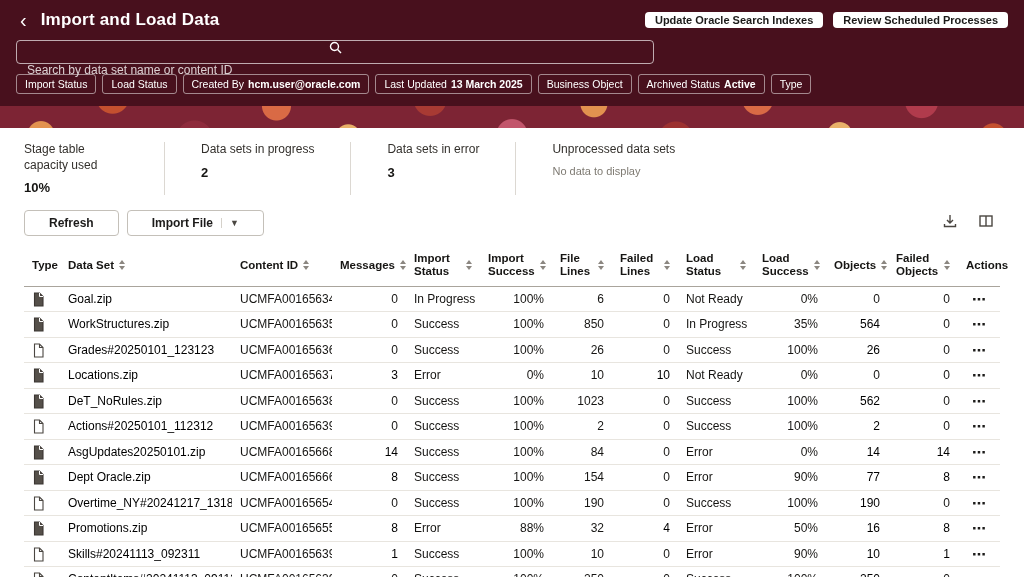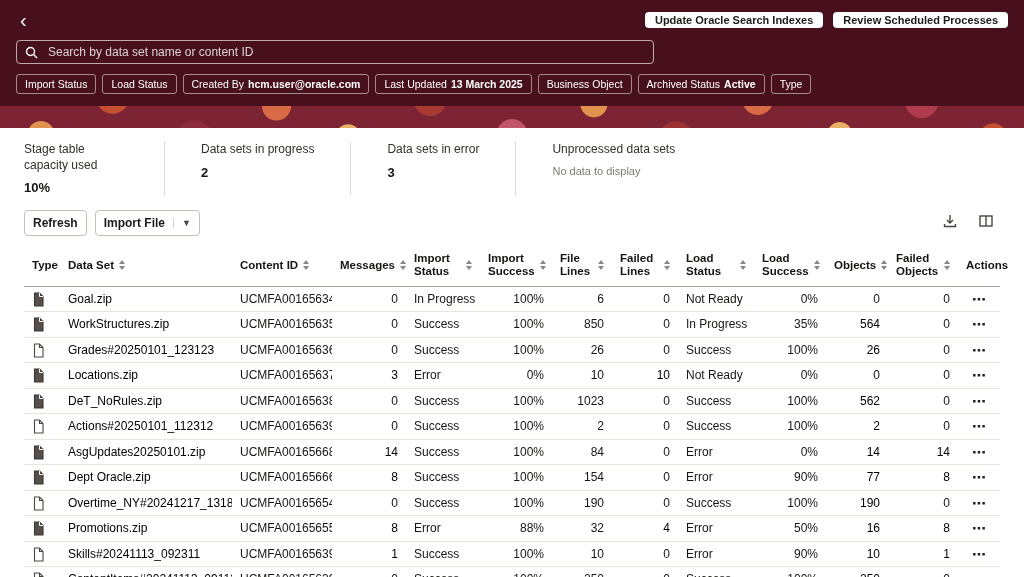--- a/index.html
+++ b/index.html
@@ -9,21 +9,21 @@
     font-family:"Liberation Sans","DejaVu Sans",sans-serif;
     background:#fff; color:#161513;
   }
   
   .topbar { background:#48101d; color:#fff; padding:10px 16px 12px; }
   .row1 { display:flex; align-items:center; gap:10px; }
   .back-btn { background:none; border:0; color:#fff; font-size:20px; line-height:1; padding:0 4px; cursor:pointer; font-family:inherit; }
   h1 { font-size:17px; margin:0; font-weight:700; letter-spacing:.2px; }
   .grow { flex:1; }
   .hdr-btn { background:#fff; border:0; border-radius:4px; font-size:11px; font-weight:700; padding:2px 10px; color:#1c1b1a; cursor:pointer; font-family:inherit; white-space:nowrap; }
-  .searchbar { margin-top:10px; display:flex; align-items:center; gap:8px; border:1px solid rgba(255,255,255,.65); border-radius:4px; height:24px; padding:0 8px; width:638px; }
+  .searchbar { margin-top:10px; display:flex; align-items:center; gap:8px; border:1px solid rgba(255,255,255,.65); border-radius:4px; height:24px; padding:0 8px; width:638px;flex-direction:column; }
   .searchbar input { background:transparent; border:0; outline:0; color:#fff; font-size:12px; width:100%; font-family:inherit; }
   .searchbar input::placeholder { color:rgba(255,255,255,.8); }
   .chips { display:flex; gap:6px; margin-top:10px; }
   .chip { display:inline-flex; gap:4px; align-items:center; border:1px solid rgba(255,255,255,.5); border-radius:3px; padding:3px 8px; font-size:10.5px; color:#fff; white-space:nowrap; cursor:pointer; }
   .chip b { font-weight:700; }
   
   .art-band {
     height:22px; background-color:#7d2434;
     background-image:
       radial-gradient(circle at 4% 130%,  #e2924f 0 13px, transparent 14px),
@@ -44,21 +44,21 @@
   main { padding:0 24px; }
   .stats { display:flex; align-items:stretch; padding:14px 0 2px;gap:16px; }
   .stat { padding-right:20px; min-width:96px; }
   .stat-divider { width:1px; background:#dcd8d2; margin-right:20px; }
   .stat-label { font-size:12px; color:#33302c; line-height:1.3; }
   .stat:not(.narrow) .stat-label { white-space:nowrap; }
   .narrow .stat-label { max-width:104px; }
   .stat-value { font-size:13px; font-weight:700; margin-top:7px; }
   .stat-value.muted { font-weight:400; font-size:11px; color:#7e7a72; }
   .toolbar { display:flex; align-items:center; gap:8px; margin-top:12px; }
-  .btn { background:#fff; border:1px solid #c4c0b9; border-radius:4px; font-size:12px; font-weight:600; padding:5px 8px; color:#1c1b1a; cursor:pointer; font-family:inherit; display:inline-flex; align-items:center; }
+  .btn { background:#fff; border:1px solid #c4c0b9; border-radius:4px; font-size:12px; font-weight:600; padding:5px 24px; color:#1c1b1a; cursor:pointer; font-family:inherit; display:inline-flex; align-items:center; }
   .btn .chev { margin-left:8px; padding-left:8px; border-left:1px solid #d5d1ca; font-size:9px; color:#4a4641; }
   .icon-btn { background:none; border:0; padding:4px 6px; cursor:pointer; }
   
   table { border-collapse:collapse; table-layout:fixed; width:976px; margin-top:10px; }
   th { font-size:11.5px; font-weight:700; text-align:left; padding:6px 8px 7px; border-bottom:1px solid #a9a49c; vertical-align:middle; color:#161513; }
   .th-wrap { display:flex; align-items:center; gap:5px; }
   .th-label { line-height:1.15; }
   .sort { display:flex; flex-direction:column; gap:2px; flex:0 0 auto; cursor:pointer; }
   .sort i { display:block; width:0; height:0; border-left:3px solid transparent; border-right:3px solid transparent; }
   .sort .up { border-bottom:4px solid #8b8680; }
@@ -75,20 +75,21 @@
   .col-file_lines{width:60px}.col-failed_lines{width:66px}.col-load_status{width:76px}
   .col-load_success{width:72px}.col-objects{width:62px}.col-failed_objects{width:70px}
   .col-actions{width:42px}
 </style>
 </head>
 <body>
 
 <header class="topbar">
   <div class="row1">
     <button class="back-btn">‹</button>
+    <h1>Import and Load Data</h1>
     <div class="grow"></div>
     <button class="hdr-btn">Update Oracle Search Indexes</button>
     <button class="hdr-btn">Review Scheduled Processes</button>
   </div>
   <div class="searchbar">
     <span style="display:inline-flex;">
       <svg width="13" height="13" viewBox="0 0 13 13">
           <circle cx="5.5" cy="5.5" r="4" fill="none" stroke="#fff" stroke-width="1.4"></circle>
           <line x1="8.6" y1="8.6" x2="12" y2="12" stroke="#fff" stroke-width="1.4"></line>
         </svg>

